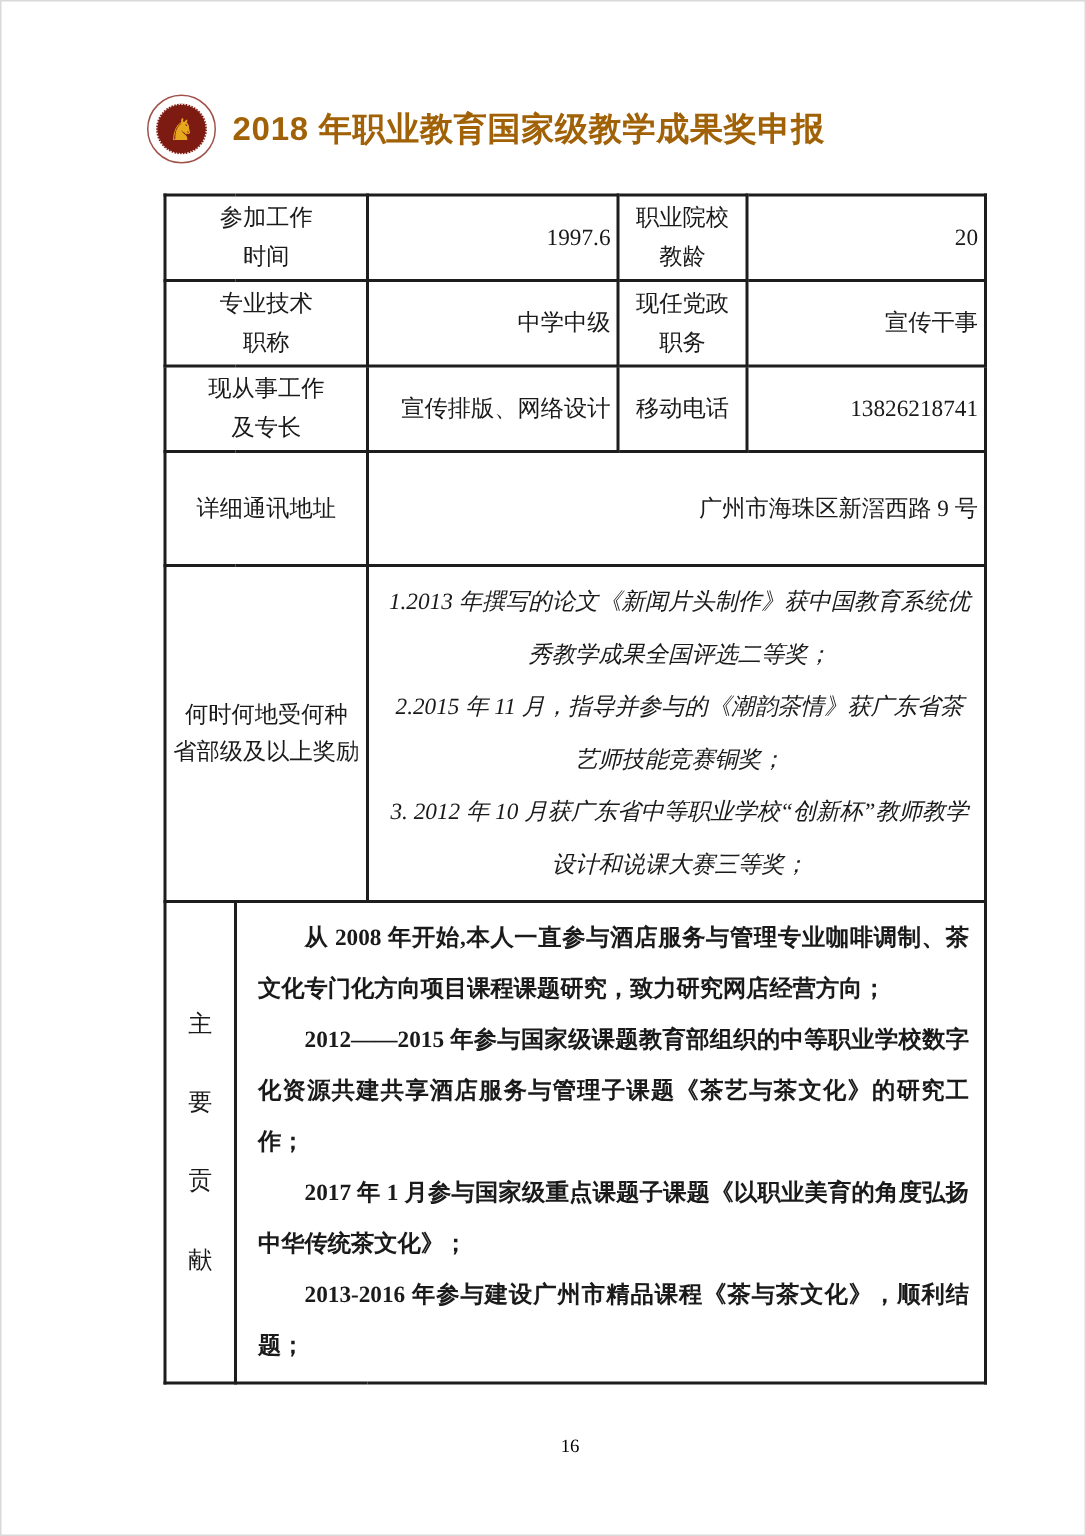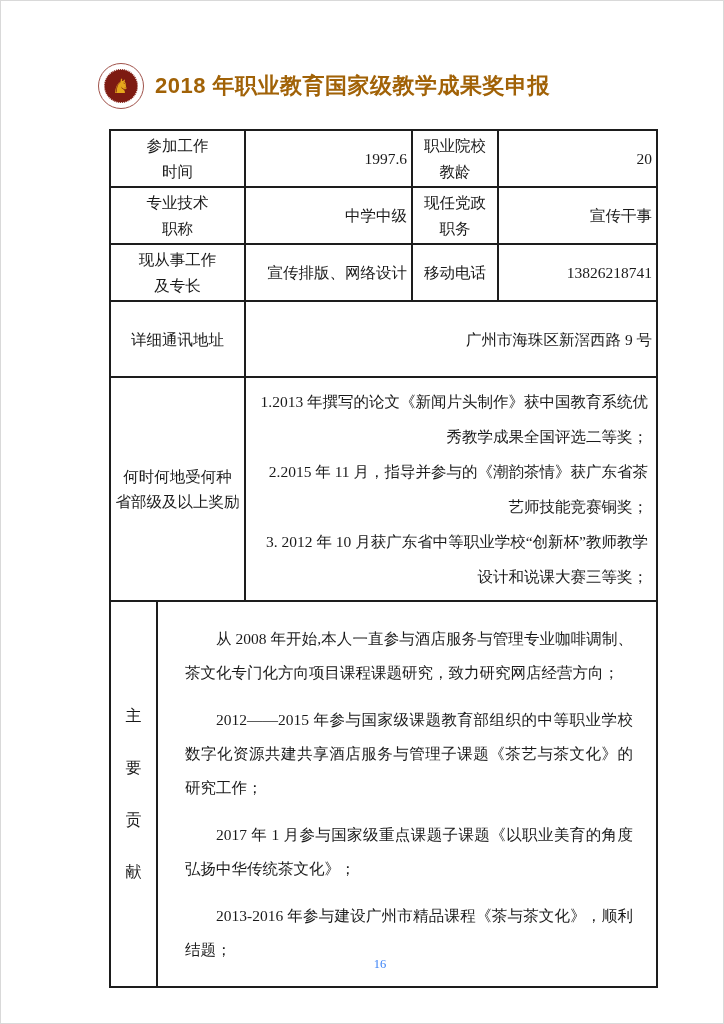--- a/index.html
+++ b/index.html
@@ -68,48 +68,50 @@
   }
   td.awards-cell{
     vertical-align:middle;
     text-align:left;
     padding:6px 8px 6px 12px;
   }
   .awards-cell p{
     margin:0;
     font-size:15.5px;
     line-height:35px;
-    text-align:right;
+    text-align:center;
+    font-style:italic;
   }
   td.contrib-label-cell{
     vertical-align:middle;
     padding:14px 0;
   }
   .contrib-label{
     display:flex;flex-direction:column;
     align-items:center;justify-content:space-evenly;
     height:240px;
     font-size:16px;
   }
   td.contrib-cell{
     vertical-align:top;
     padding:7px 10px 6px 14px;
   }
   .contrib-cell p{
-    margin:13px;
+    margin:0;
     font-size:15.5px;
     line-height:34px;
     text-indent:2em;
     text-align:justify;
+    font-weight:bold;
   }
   
   .page-number{
     position:absolute;left:0;top:956px;width:724px;
     text-align:center;
-    font-size:12.5px;color:#3b82f6;
+    font-size:12.5px;color:#000000;
   }
   .page-number span{padding-left:34px;}
 </style>
 </head>
 <body>
 
 <div class="page">
 
   <div class="header">
     <div class="seal">

